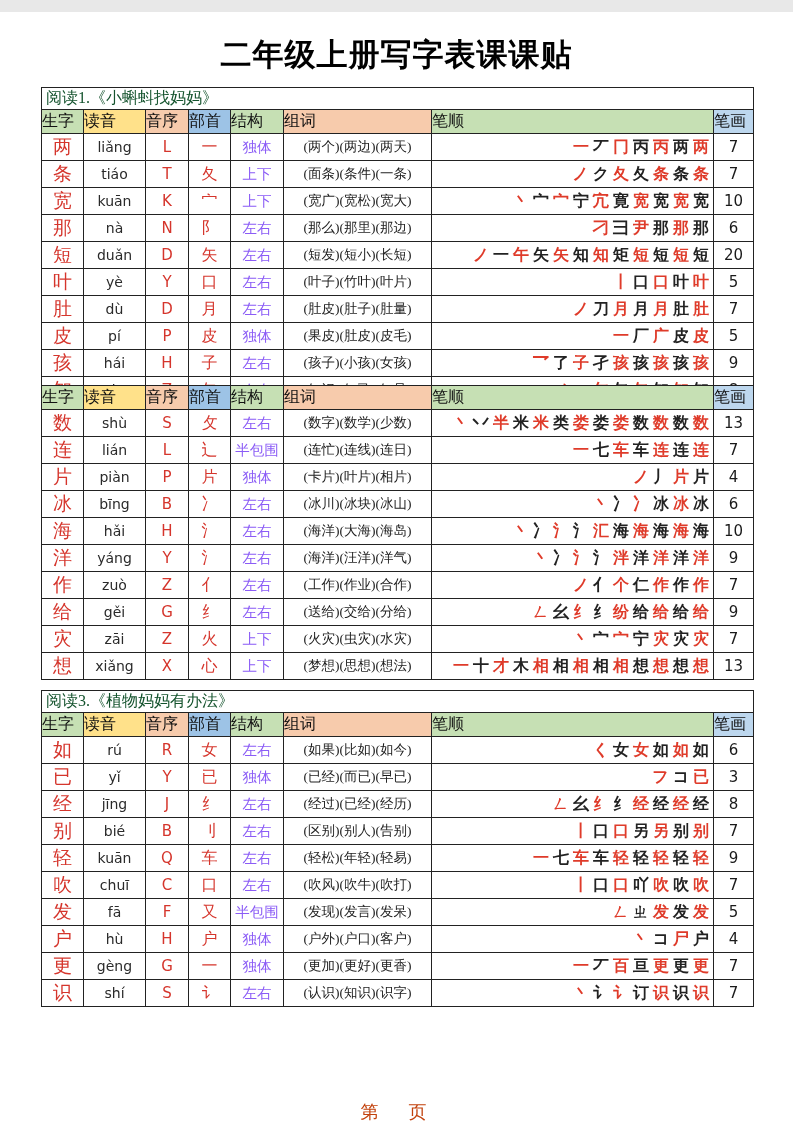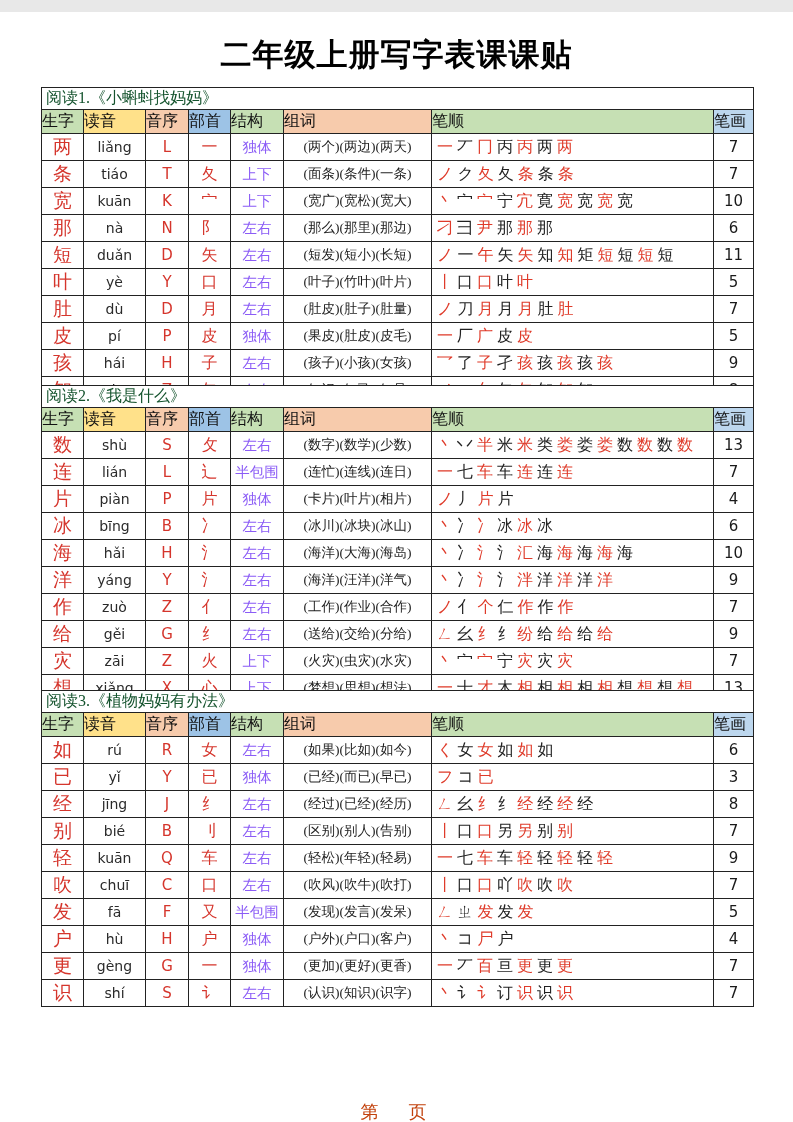--- a/index.html
+++ b/index.html
@@ -23,21 +23,21 @@
     font-weight:400; background:#fff; color:#14532d;
   }
   thead th { height:24px; font-size:16px; font-weight:400; text-align:left; color:#111; }
   tbody td { height:24px; text-align:center; }
   .char-cell   { font-size:19px; color:#d5352c; font-weight:500; }
   .pinyin-cell { font-family:"DejaVu Sans","Liberation Sans",sans-serif; font-size:14px; color:#2a2a2a; }
   .initial-cell{ font-family:"DejaVu Sans","Liberation Sans",sans-serif; font-size:15px; color:#d5352c; }
   .radical-cell{ font-size:16px; color:#d5352c; }
   .structure-cell{ font-size:14.5px; color:#8b5cf6; }
   .words-cell  { font-size:13.5px; color:#1c1c1c; letter-spacing:0; }
-  .strokes-cell{ text-align:left; padding-left:5px; font-size:16px; }
+  .strokes-cell{ text-align:right; padding-left:5px; font-size:16px;font-weight:bold; }
   .count-cell  { font-family:"DejaVu Sans","Liberation Sans",sans-serif; font-size:15px; color:#1a1a1a; }
   .stroke { display:inline-block; margin-right:4px; }
   .sr { color:#df3b2a; }
   .sb { color:#222; }
   .page-footer {
     position:absolute; top:1088px; left:0; width:100%; text-align:center;
     font-size:18px; color:#c2410c; letter-spacing:6px;
   }
 </style>
 </head>
@@ -116,21 +116,21 @@
             <td class="count-cell">6</td>
           </tr>
           <tr>
             <td class="char-cell">短</td>
             <td class="pinyin-cell">duǎn</td>
             <td class="initial-cell">D</td>
             <td class="radical-cell">矢</td>
             <td class="structure-cell">左右</td>
             <td class="words-cell">(短发)(短小)(长短)</td>
             <td class="strokes-cell"><span class="stroke sr">ノ</span><span class="stroke sb">一</span><span class="stroke sr">午</span><span class="stroke sb">矢</span><span class="stroke sr">矢</span><span class="stroke sb">知</span><span class="stroke sr">知</span><span class="stroke sb">矩</span><span class="stroke sr">短</span><span class="stroke sb">短</span><span class="stroke sr">短</span><span class="stroke sb">短</span></td>
-            <td class="count-cell">11</td>
+            <td class="count-cell">20</td>
           </tr>
           <tr>
             <td class="char-cell">叶</td>
             <td class="pinyin-cell">yè</td>
             <td class="initial-cell">Y</td>
             <td class="radical-cell">口</td>
             <td class="structure-cell">左右</td>
             <td class="words-cell">(叶子)(竹叶)(叶片)</td>
             <td class="strokes-cell"><span class="stroke sr">丨</span><span class="stroke sb">口</span><span class="stroke sr">口</span><span class="stroke sb">叶</span><span class="stroke sr">叶</span></td>
             <td class="count-cell">5</td>
@@ -185,23 +185,20 @@
         <col style="width:42px">
           <col style="width:62px">
           <col style="width:43px">
           <col style="width:42px">
         <col style="width:53px">
           <col style="width:148px">
           <col style="width:282px">
           <col style="width:40px">
       </colgroup>
       <thead>
-        <tr>
-          <th colspan="8" class="section-title-cell">阅读2.《我是什么》</th>
-        </tr>
         <tr>
           <th style="background: rgb(198, 224, 180);">生字</th>
           <th style="background: rgb(255, 225, 138);">读音</th>
           <th style="background: rgb(247, 203, 172);">音序</th>
           <th style="background: rgb(157, 195, 230);">部首</th>
           <th style="background: rgb(198, 224, 180);">结构</th>
           <th style="background: rgb(247, 203, 172);">组词</th>
           <th style="background: rgb(198, 224, 180);">笔顺</th>
           <th style="background: rgb(189, 215, 238);">笔画</th>
         </tr>

